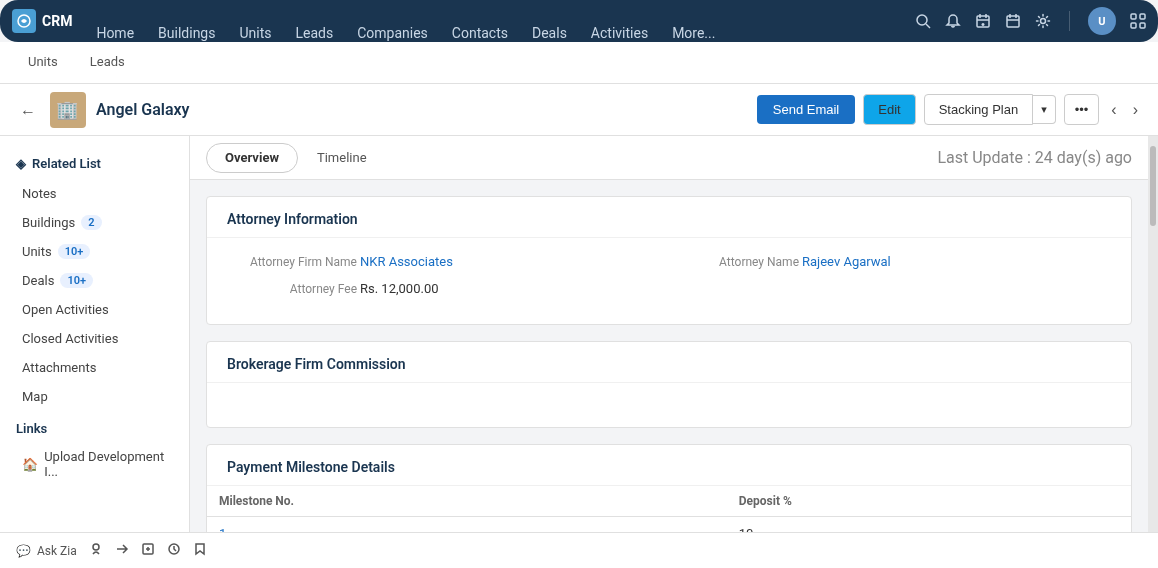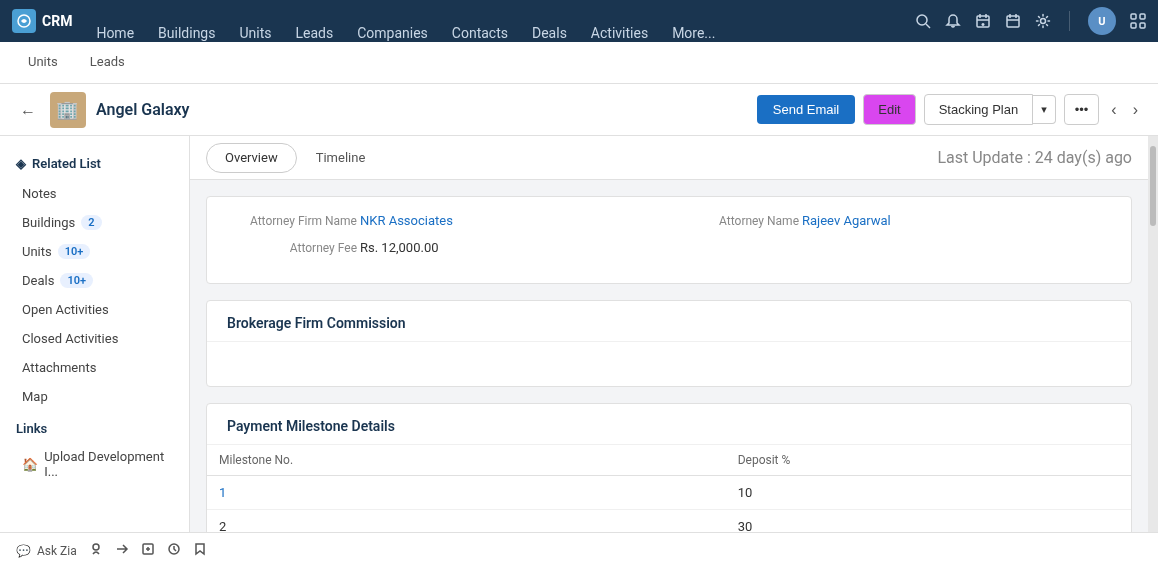--- a/index.html
+++ b/index.html
@@ -6,20 +6,21 @@
     body { font-family: -apple-system, BlinkMacSystemFont, 'Segoe UI', Roboto, sans-serif; font-size: 13px; background: #f3f4f6; color: #333; width: 1158px; height: 568px; overflow: hidden; }
 
     
     .top-nav {
       background: #1a3550;
       height: 42px;
       display: flex;
       align-items: center;
       padding: 0 12px;
       gap: 4px;
+      border-radius: 18px;
     }
     .nav-logo {
       display: flex;
       align-items: center;
       gap: 6px;
       color: #fff;
       font-weight: 700;
       font-size: 14px;
       margin-right: 10px;
     }
@@ -131,21 +132,21 @@
       background: #1a6fc4;
       color: white;
       border: none;
       padding: 7px 16px;
       border-radius: 4px;
       cursor: pointer;
       font-size: 13px;
       font-weight: 500;
     }
     .btn-secondary {
-      background: #d946ef;
+      background: #0ea5e9;
       color: #333;
       border: 1px solid #ccc;
       padding: 7px 14px;
       border-radius: 4px;
       cursor: pointer;
       font-size: 13px;
     }
     .btn-split {
       display: flex;
       align-items: center;
@@ -275,21 +276,21 @@
       cursor: pointer;
       font-size: 13px;
       color: #555;
       border: 1px solid transparent;
       border-radius: 0;
     }
     .content-tab.active {
       border: 1px solid #ccc;
       border-radius: 20px;
       color: #333;
-      font-weight: 400;
+      font-weight: 700;
       background: #fff;
       height: 30px;
       margin-top: auto;
       margin-bottom: auto;
     }
     .last-update {
       font-size: 16px;
       color: #888;
     }
 
@@ -338,21 +339,21 @@
     }
 
     
     .milestone-table {
       width: 100%;
       border-collapse: collapse;
     }
     .milestone-table th {
       text-align: left;
       font-size: 12px;
-      font-weight: 400;
+      font-weight: 700;
       color: #666;
       padding: 8px 12px;
       border-bottom: 1px solid #e0e0e0;
     }
     .milestone-table td {
       padding: 9px 12px;
       font-size: 13px;
       color: #333;
       border-bottom: 1px solid #f0f0f0;
     }
@@ -549,20 +550,21 @@
       <div class="content-tabs">
         <div class="content-tab active">Overview</div>
         <div class="content-tab">Timeline</div>
       </div>
       <span class="last-update">Last Update : 24 day(s) ago</span>
     </div>
 
     <div class="content-body">
 
       <div class="section-card">
+        <div class="section-title">Attorney Information</div>
         <div class="section-body">
           <div class="field-row">
             <div class="field-pair">
               <span class="field-label">Attorney Firm Name</span>
               <span class="field-value">NKR Associates</span>
             </div>
             <div class="field-pair">
               <span class="field-label">Attorney Name</span>
               <span class="field-value">Rajeev Agarwal</span>
             </div>

